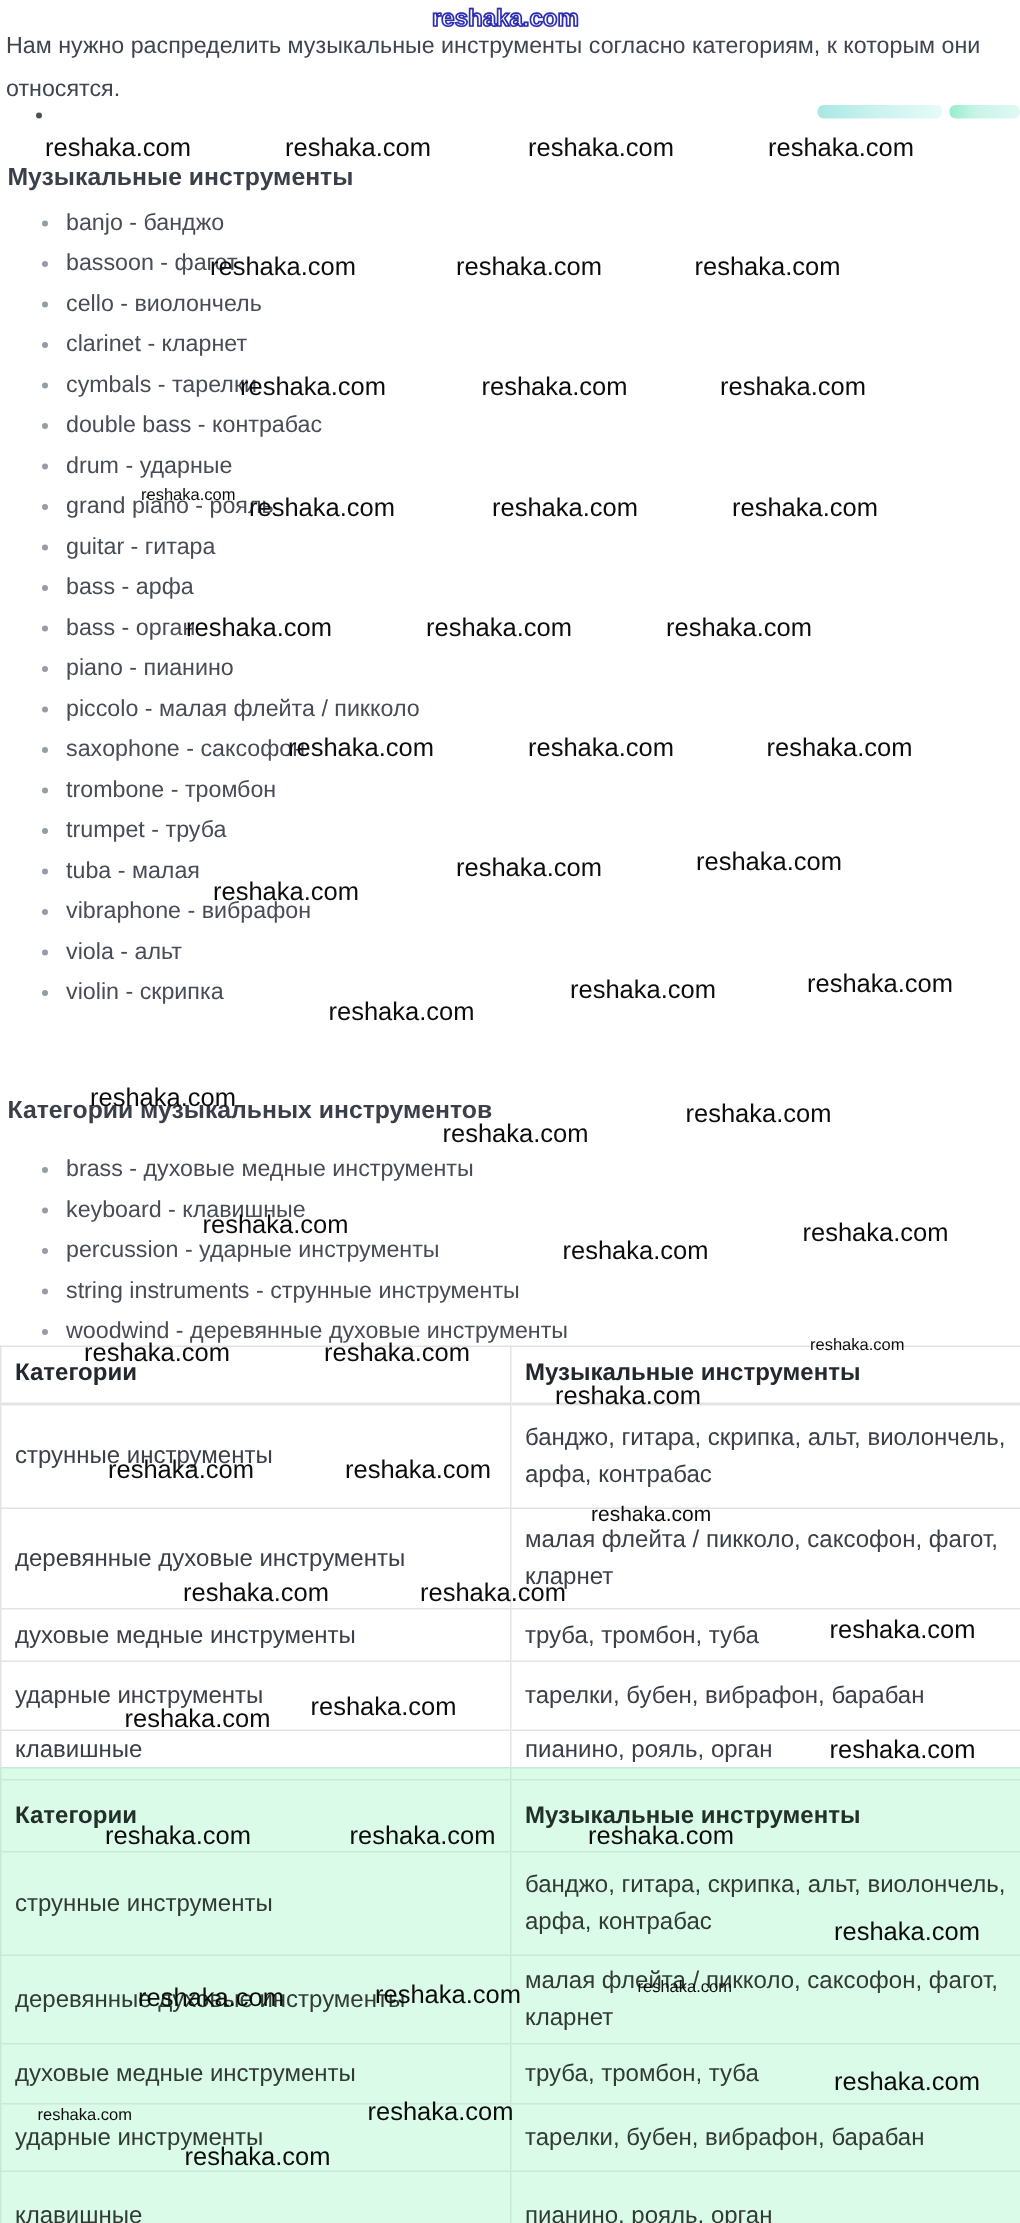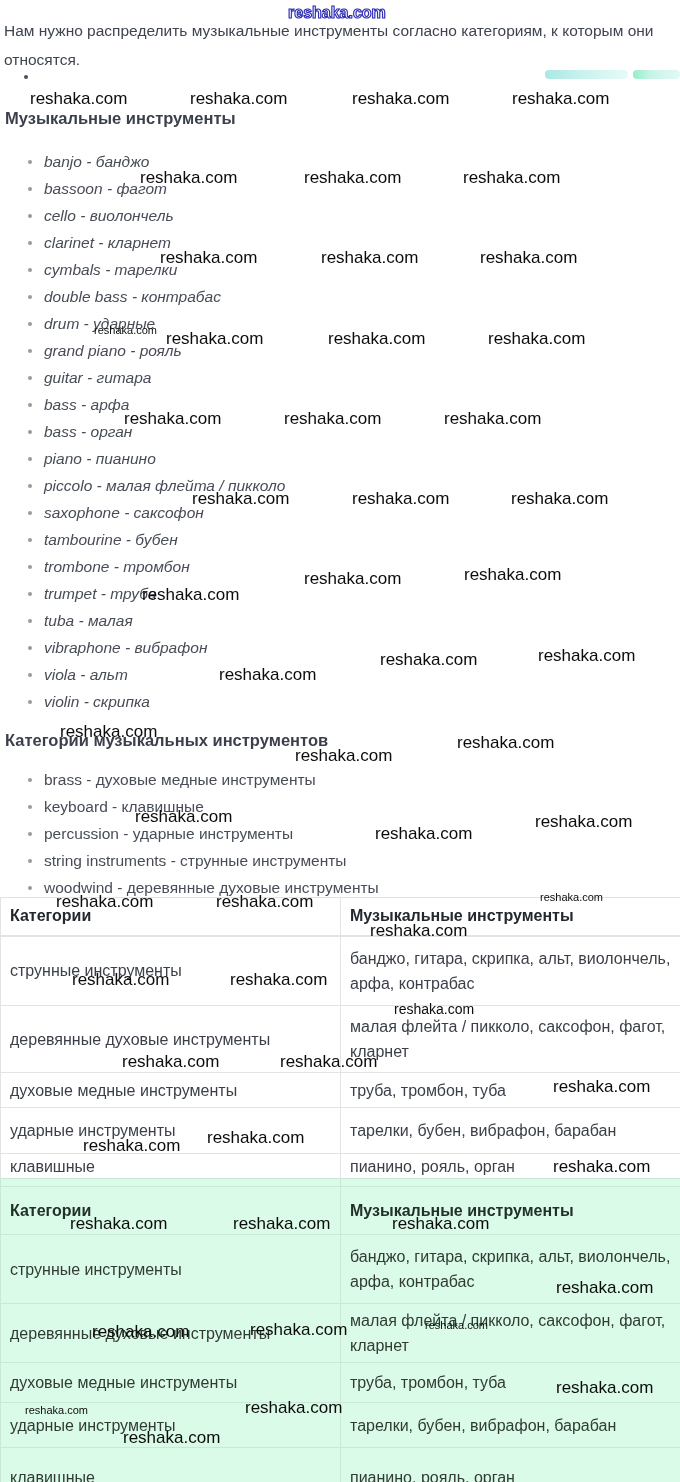--- a/index.html
+++ b/index.html
@@ -35,21 +35,21 @@
     background:linear-gradient(90deg,#93efc8 0%,#c6f3e7 35%,#e2f9f5 100%); }
   
   .sec-title {
     position:absolute; left:5px; margin:0;
     font-size:16.5px; font-weight:bold; color:#3a3f4a;
   }
   .t1 { top:109px; }
   .t2 { top:731px; }
   
   .list { position:absolute; left:0; margin:0; padding:0; list-style:none; }
-  .instruments { top:148px;font-style:italic; }
+  .instruments { top:135px; }
   .categories  { top:766px; }
   .list li {
     position:relative; height:27px; display:flex; align-items:center;
     padding-left:44px; font-size:15.5px; color:#474c57; white-space:nowrap;
   }
   .list li::before {
     content:''; position:absolute; left:28px; top:50%; transform:translateY(-50%);
     width:4px; height:4px; border-radius:50%; background:#969ca5;
   }
   
@@ -122,23 +122,20 @@
         <span>bass - орган</span>
       </li>
     <li>
         <span>piano - пианино</span>
       </li>
     <li>
         <span>piccolo - малая флейта / пикколо</span>
       </li>
     <li>
         <span>saxophone - саксофон</span>
-      </li>
-    <li>
-        <span>tambourine - бубен</span>
       </li>
     <li>
         <span>trombone - тромбон</span>
       </li>
     <li>
         <span>trumpet - труба</span>
       </li>
     <li>
         <span>tuba - малая</span>
       </li>

